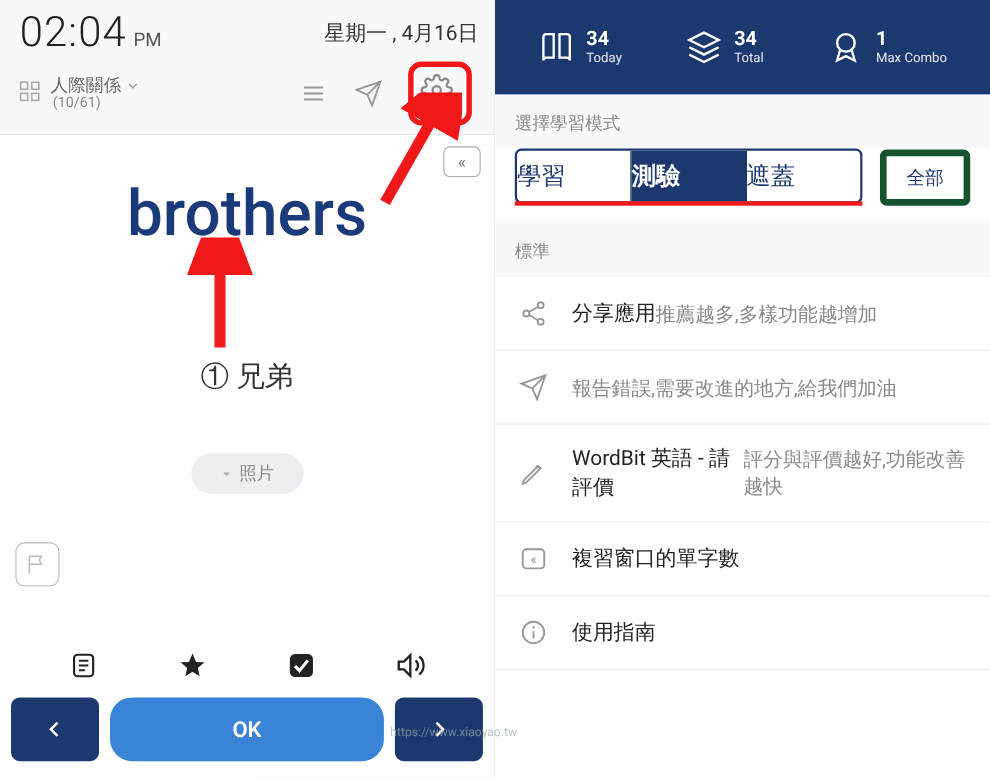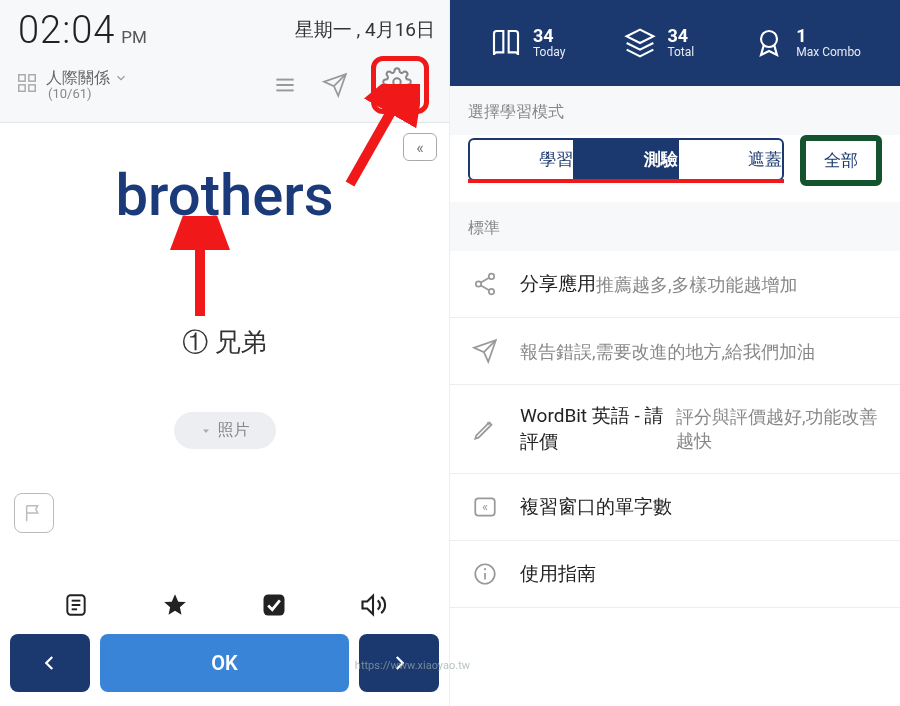--- a/index.html
+++ b/index.html
@@ -94,21 +94,21 @@
   .bottom-icons .bi { width:30px; height:30px; display:flex; align-items:center; justify-content:center; color:#222; }
   .btn-row {
     position:absolute; bottom:14px; left:10px; right:10px;
     display:flex; gap:10px; height:58px;
   }
   .nav-btn {
     width:80px; background:#1b386f; border-radius:8px; color:#fff;
     display:flex; align-items:center; justify-content:center; font-size:24px;
   }
   .ok-btn {
-    flex:1; background:#3a84d8; border-radius:8px; color:#fff;
+    flex:1; background:#3a84d8; border-radius:20px; color:#fff;
     display:flex; align-items:center; justify-content:center;
     font-size:20px; font-weight:600;
   }
   .arrow-annot {
     position:absolute; pointer-events:none;
   }
   
   .right {
     width: 450px; height:706px; display:flex; flex-direction:column;
     background:#fff;
@@ -125,21 +125,21 @@
   .stat-lbl { font-size:12px; opacity:.9; }
   .section-label { font-size:16px; color:#888; padding:16px 18px 12px; background:#f7f8fa; }
   .mode-row {
     display:flex; align-items:center; gap:16px; padding:0 18px 16px;
     background:#fff;
   }
   .mode-group {
     display:flex; border:2px solid #1b386f; border-radius:6px; overflow:hidden; flex:1;
   }
   .mode-group .seg {
-    flex:1; text-align:right; padding:8px 0; font-size:17px; color:#1b386f;
+    flex:1; text-align:left; padding:8px 0; font-size:22px; color:#1b386f;
     border-right:1px solid #1b386f; position:relative;
   }
   .mode-group .seg:last-child { border-right:none; }
   .seg.active { background:#1b386f; color:#fff; font-weight:600; }
   .underline { height:4px; background:#f01818; position:relative; margin:-2px 0 0 0;}
   .mode-all {
     width:82px; text-align:center; padding:8px 0; font-size:17px; color:#1b386f;
     border:6px solid #14532d; border-radius:6px;
   }
   .r-list { flex:1; overflow:hidden; }

